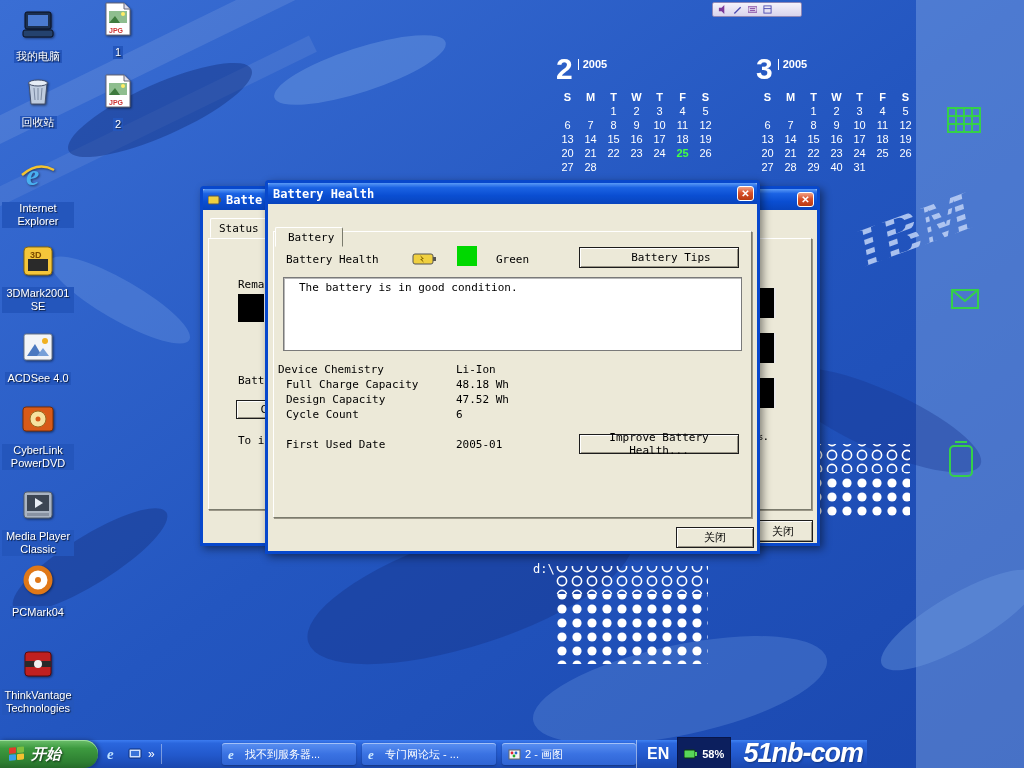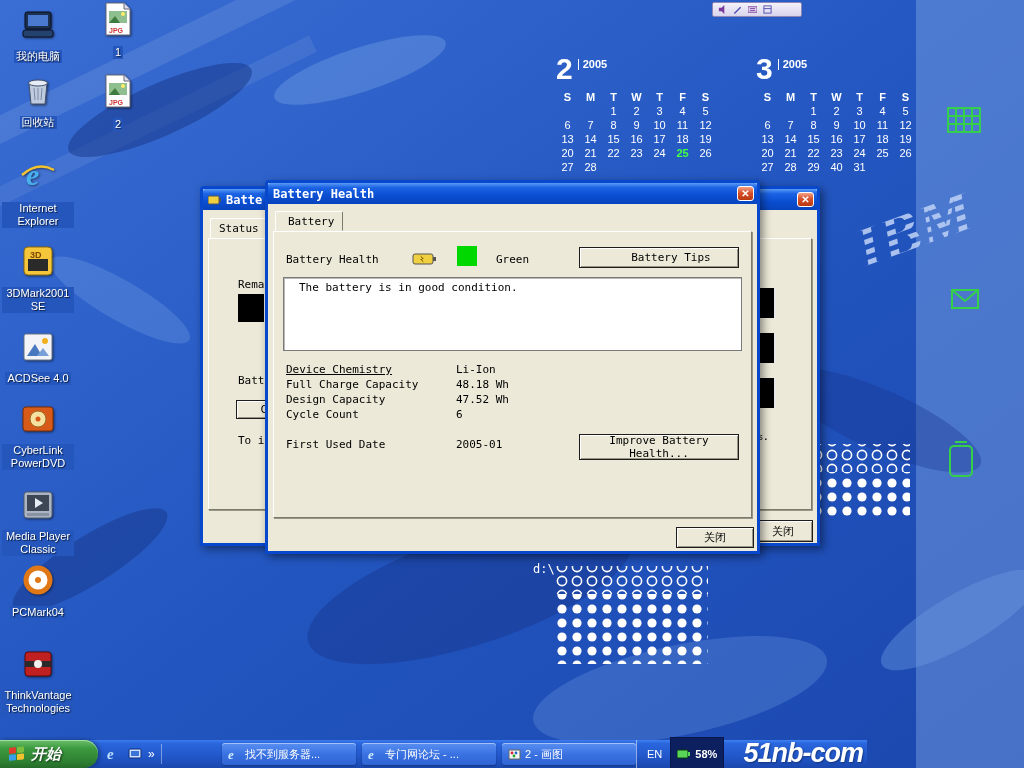--- a/index.html
+++ b/index.html
@@ -58,21 +58,21 @@
   .start-label{color:#fff;font:bold italic 15px "Liberation Sans",sans-serif;text-shadow:1px 1px 2px rgba(0,0,0,.6);}
   .quick-launch{position:absolute;left:106px;top:2px;height:24px;display:flex;align-items:center;gap:6px;color:#fff;}
   .ql-sep{width:1px;height:20px;background:rgba(255,255,255,.4);}
   .task-btn{position:absolute;top:3px;height:22px;width:134px;border-radius:3px;display:flex;align-items:center;gap:4px;padding:0 6px;
     background:linear-gradient(180deg,#5a90f2,#3a72e2 50%,#2f64d4);box-shadow:inset 0 1px 0 rgba(255,255,255,.45),0 1px 2px rgba(0,0,0,.3);
     color:#fff;font-size:11px;white-space:nowrap;overflow:hidden;cursor:pointer;}
   .task-btn.active{background:#1c4cb2;box-shadow:inset 1px 1px 3px rgba(0,0,0,.55);}
   .task-label{overflow:hidden;text-overflow:ellipsis;}
   .tray{position:absolute;right:0;top:0;height:28px;width:231px;display:flex;align-items:center;gap:8px;padding-left:10px;
     background:linear-gradient(180deg,#3f82f2 0%,#2a66dd 12%,#2258cb 55%,#1a47ae 100%);border-left:1px solid rgba(255,255,255,.5);}
-  .tray-lang{color:#fff;font-size:11px;font-weight:normal;}
+  .tray-lang{color:#fff;font-size:16px;font-weight:bold;}
   .batt-box{display:flex;align-items:center;gap:4px;background:#0c1f5e;border:1px solid #08164a;height:20px;padding:16px 6px;color:#fff;font-size:11px;font-weight:bold;}
   .watermark{position:absolute;right:4px;bottom:-1px;z-index:60;color:#fff;
     font:bold italic 27px "Liberation Sans",sans-serif;letter-spacing:-1px;text-shadow:1px 1px 2px rgba(0,0,0,.35);pointer-events:none;}
 
   
   .ime-bar{position:absolute;left:712px;top:2px;height:15px;width:90px;z-index:40;display:flex;align-items:center;gap:6px;
     background:linear-gradient(#f4f2fb,#d9d4ec);border:1px solid #8d88b8;border-radius:2px;padding:0 5px;}
   .ime-glyph{width:9px;height:9px;}
   .drive-label{position:absolute;color:#fff;font:12px "DejaVu Sans Mono",monospace;z-index:2;}
 </style>
@@ -416,48 +416,48 @@
       <div class="xpbtn" style="left:550px;top:310px;width:60px;height:22px;">关闭</div>
     </div>
   </div>
 
   <div class="dlg" style="left:265px;top:180px;width:495px;height:374px;z-index:20;">
     <div class="titlebar">
       <span>Battery Health</span>
       <div class="close-btn">✕</div>
     </div>
     <div class="dlg-body">
-      <div class="tab" style="left:7px;top:7px;padding-left:12px;">Battery</div>
+      <div class="tab" style="left:7px;top:23px;padding-left:12px;">Battery</div>
       <div class="tabpage" style="left:5px;top:27px;width:479px;height:287px;">
         <div class="flabel" style="left:12px;top:21px;">Battery Health</div>
         <svg style="position:absolute;left:138px;top:20px;" width="26" height="14">
           <rect x="1" y="2" width="20" height="10" rx="2" fill="#f0d040" stroke="#555"></rect>
             <rect x="21" y="5" width="3" height="4" fill="#555"></rect>
             <polygon points="8,3 12,7 8,7 12,11" fill="#8a6a00"></polygon>
         </svg>
         <div class="green-sq" style="left:183px;top:14px;width:20px;height:20px;"></div>
         <div class="flabel" style="left:222px;top:21px;">Green</div>
         <div class="xpbtn" style="left:305px;top:15px;width:160px;height:21px;padding-left:24px;">Battery Tips</div>
 
         <div class="sunken" style="left:9px;top:45px;width:459px;height:74px;">
           <span>The battery is in good condition.</span>
         </div>
 
-        <div class="flabel" style="left:12px;top:131px;text-decoration:underline;">Device Chemistry</div>
+        <div class="flabel" style="left:4px;top:131px;">Device Chemistry</div>
         <div class="flabel" style="left:182px;top:131px;">Li-Ion</div>
         <div class="flabel" style="left:12px;top:146px;">Full Charge Capacity</div>
         <div class="flabel" style="left:182px;top:146px;">48.18 Wh</div>
         <div class="flabel" style="left:12px;top:161px;">Design Capacity</div>
         <div class="flabel" style="left:182px;top:161px;">47.52 Wh</div>
         <div class="flabel" style="left:12px;top:176px;">Cycle Count</div>
         <div class="flabel" style="left:182px;top:176px;">6</div>
 
         <div class="flabel" style="left:12px;top:206px;">First Used Date</div>
         <div class="flabel" style="left:182px;top:206px;">2005-01</div>
-        <div class="xpbtn" style="left:305px;top:202px;width:160px;height:26px;">Improve Battery Health...</div>
+        <div class="xpbtn" style="left:305px;top:202px;width:160px;height:20px;">Improve Battery Health...</div>
       </div>
       <div class="xpbtn" style="left:408px;top:323px;width:78px;height:21px;">关闭</div>
     </div>
   </div>
 
   <div class="taskbar">
     <div class="start-btn">
       <svg width="18" height="16" viewBox="0 0 18 16">
         <g transform="skewY(-6)">
             <rect x="1" y="2" width="7" height="6" rx="1" fill="#e03c2c"></rect>

